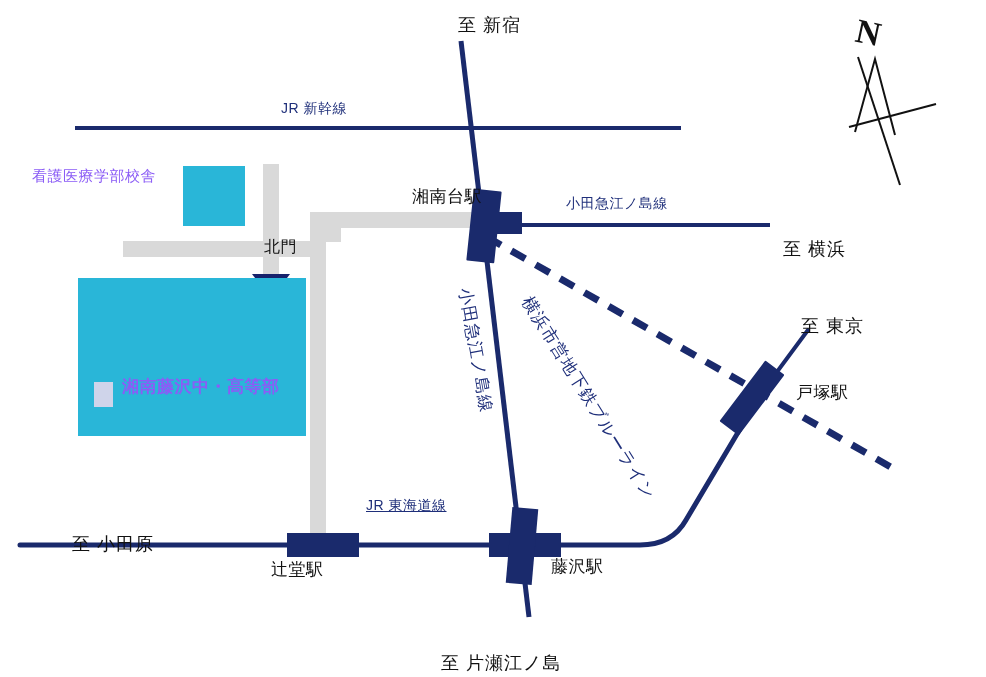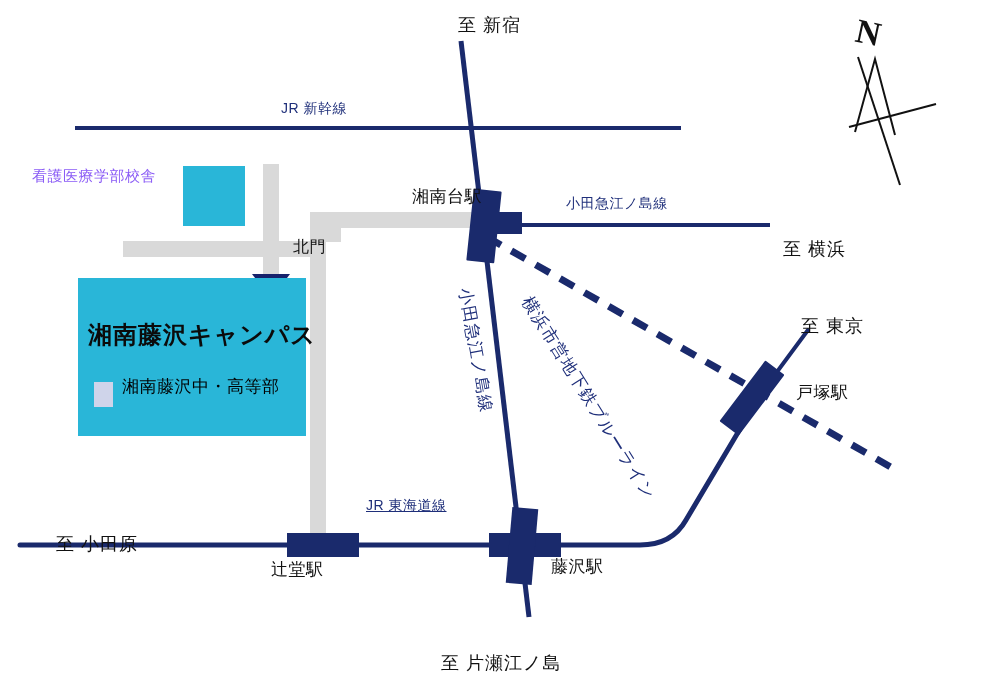--- a/index.html
+++ b/index.html
@@ -54,23 +54,24 @@
     font-size: 15px;
     letter-spacing: 0.5px;
   }
   .lbl-campus-title {
     color: #0b0b0b;
     font-size: 24px;
     font-weight: 700;
     letter-spacing: 1px;
   }
   .lbl-campus-sub {
-    color: #000000;
+    color: #8b5cf6;
     font-size: 17px;
     letter-spacing: 0.5px;
+    font-weight: bold;
   }
   .vert-label {
     position: absolute;
     white-space: nowrap;
     color: #1f2f7a;
     font-size: 17px;
     letter-spacing: 1px;
     transform-origin: 0 0;
   }
   .compass-n {
@@ -152,33 +153,32 @@
   <div class="lbl lbl-rail" style="left:281px; top:101px;">JR 新幹線</div>
 
   <div class="lbl lbl-building" style="left:32px; top:168px;">看護医療学部校舎</div>
 
   <div class="lbl lbl-station" style="left:412px; top:188px;">湘南台駅</div>
 
   <div class="lbl lbl-rail" style="left:566px; top:196px;">小田急江ノ島線</div>
 
   <div class="lbl lbl-dest" style="left:783px; top:216px;margin-top:24px;">至 横浜</div>
 
-  <div class="lbl lbl-gate" style="left:264px; top:238px;margin-left:29px;">北門</div>
+  <div class="lbl lbl-gate" style="left:264px; top:238px;">北門</div>
 
-  <div class="lbl lbl-campus-title" style="left:88px; top:322px;">湘南藤沢キャンパス</div>
 
   <div class="lbl lbl-campus-sub" style="left:122px; top:378px;">湘南藤沢中・高等部</div>
 
   <div class="lbl lbl-dest" style="left:801px; top:317px;">至 東京</div>
 
   <div class="lbl lbl-station" style="left:796px; top:384px;">戸塚駅</div>
 
   <div class="lbl lbl-rail" style="left:366px; top:498px;text-decoration:underline;">JR 東海道線</div>
 
-  <div class="lbl lbl-dest" style="left:56px; top:535px;text-align:center;">至 小田原</div>
+  <div class="lbl lbl-dest" style="left:72px; top:535px;text-align:center;">至 小田原</div>
 
   <div class="lbl lbl-station" style="left:271px; top:561px;">辻堂駅</div>
 
   <div class="lbl lbl-station" style="left:551px; top:558px;text-align:right;">藤沢駅</div>
 
   <div class="lbl lbl-dest" style="left:441px; top:639px;margin-top:15px;">至 片瀬江ノ島</div>
 
   <div class="vert-label" style="left:476px; top:286px; transform: rotate(80deg);">小田急江ノ島線</div>
 
   <div class="vert-label" style="left:536px; top:292px; transform: rotate(58deg);">横浜市営地下鉄ブルーライン</div>

